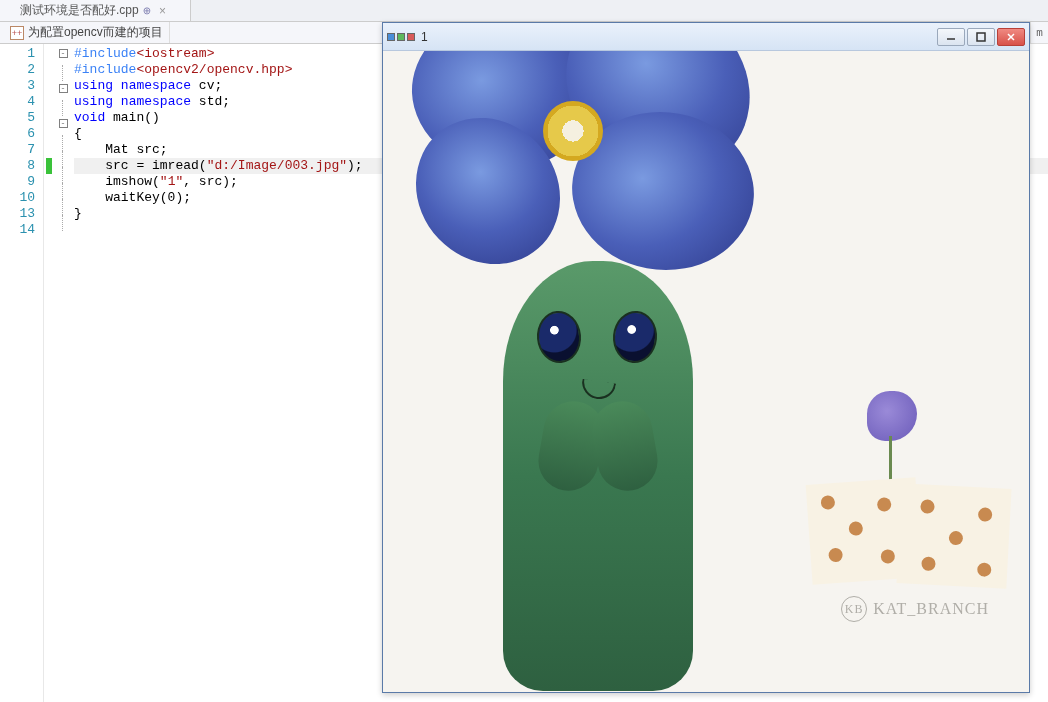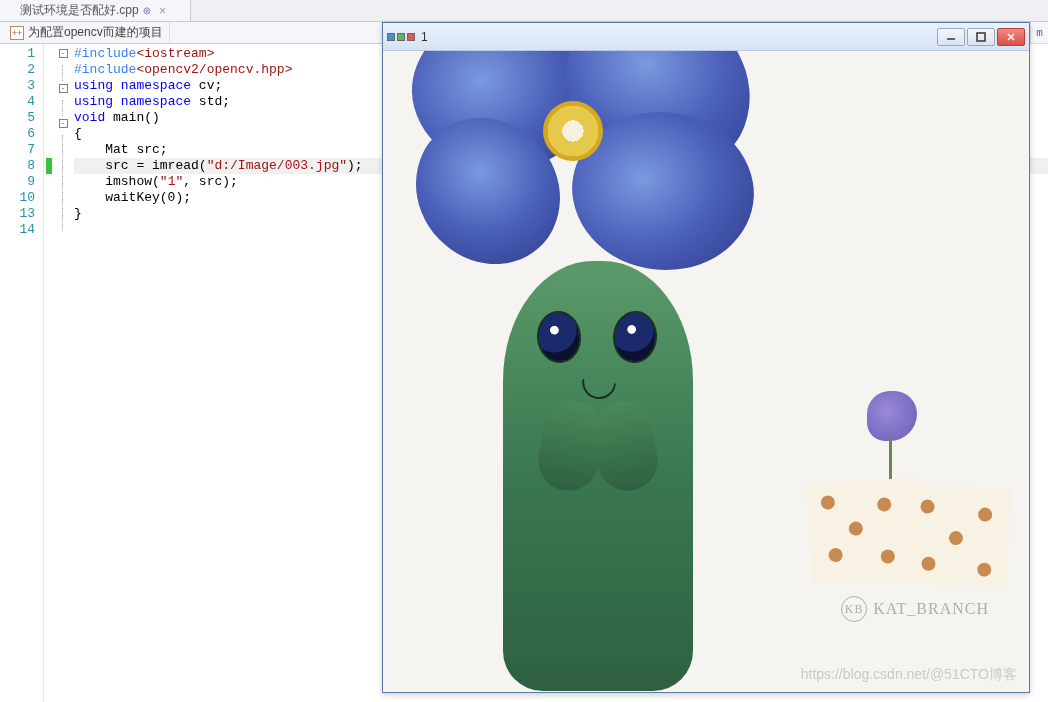--- a/index.html
+++ b/index.html
@@ -391,15 +391,14 @@
           <div class="dot" style="top:45px;left:50px"></div>
         <div class="dot" style="top:20px;left:78px"></div>
           <div class="dot" style="top:72px;left:24px"></div>
         <div class="dot" style="top:75px;left:80px"></div>
       </div>
     </div>
     <div class="signature">
       <span class="sig-circle">KB</span>
       <span>KAT_BRANCH</span>
     </div>
-    <div class="watermark">https://blog.csdn.net/@51CTO博客</div>
   </div>
 </div>
 
 </body></html>

